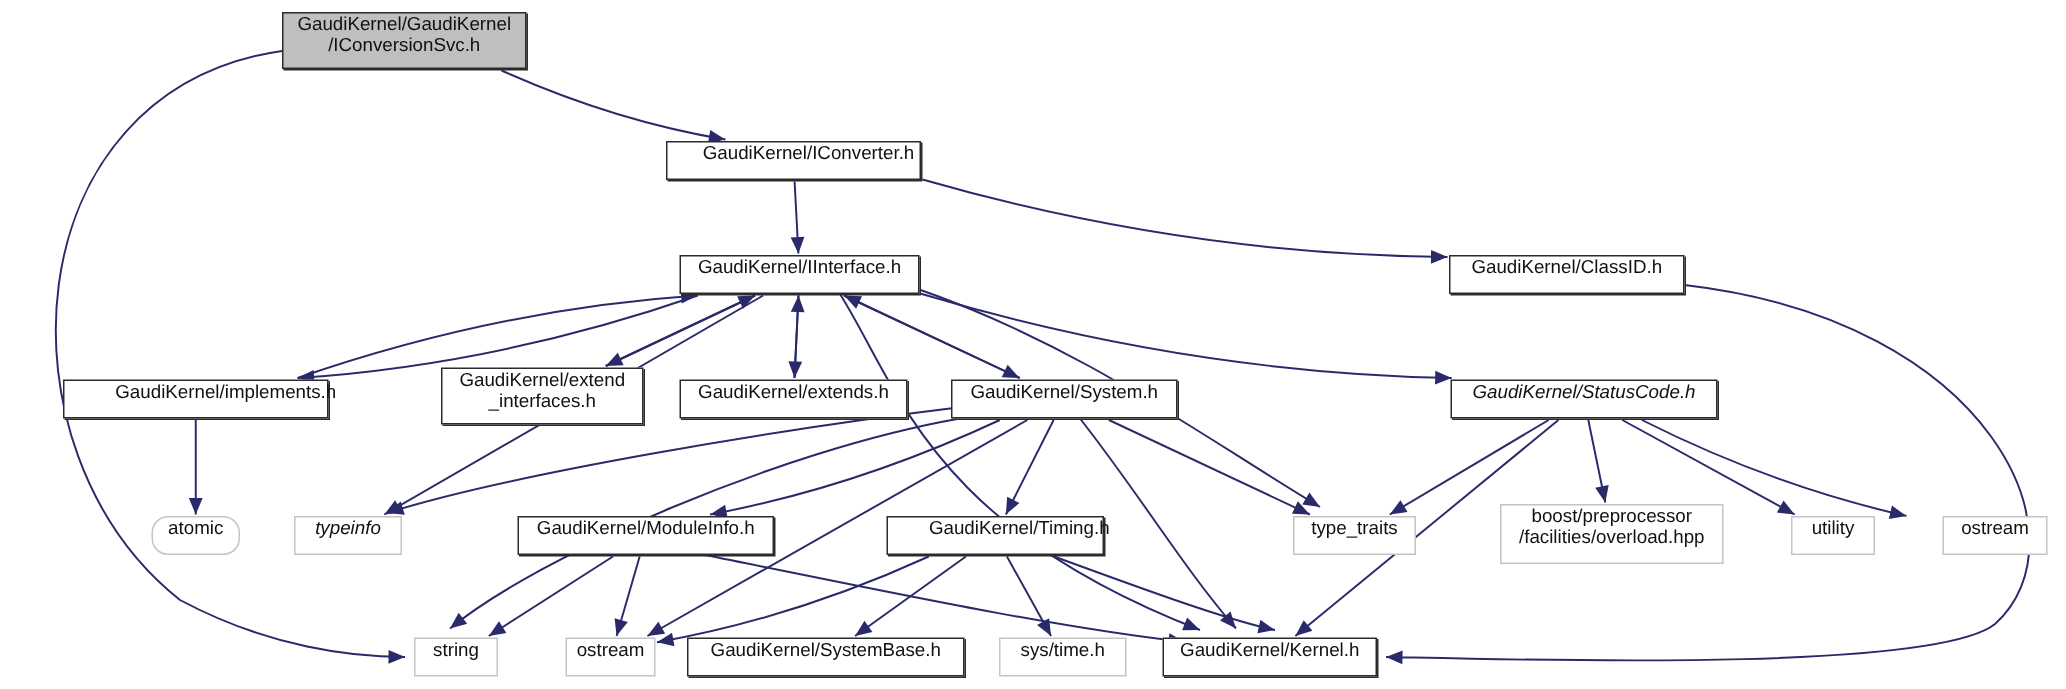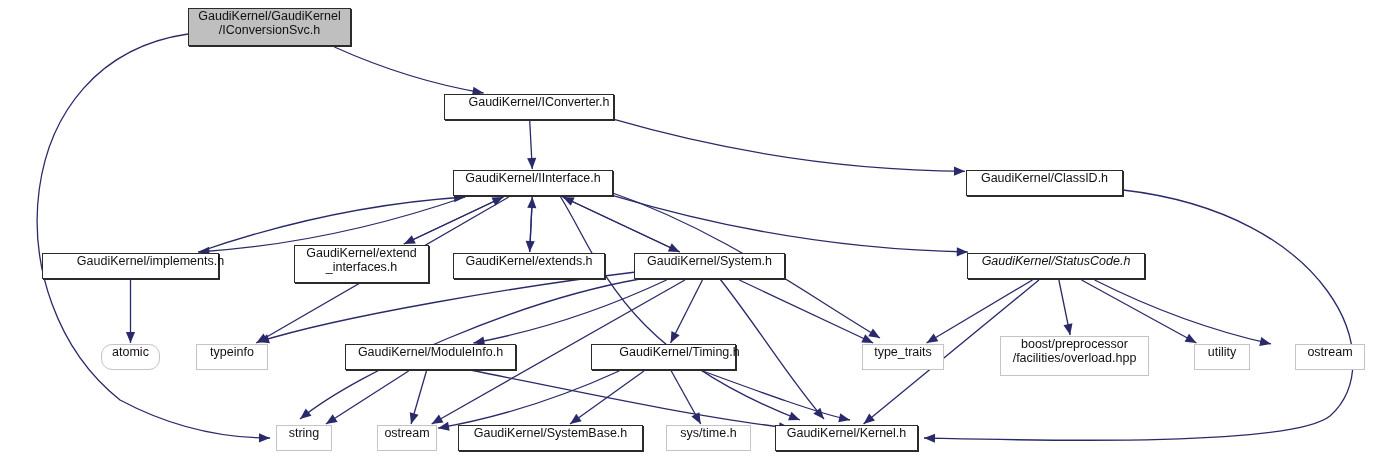--- a/index.html
+++ b/index.html
@@ -176,21 +176,21 @@
       <div class="node n-proj" style="left: 444px; top: 94px; width: 170px; height: 26px; padding-left: 20px;"><span class="lbl">GaudiKernel/IConverter.h</span></div>
       <div class="node n-proj" style="left: 453px; top: 170px; width: 160px; height: 26px;"><span class="lbl">GaudiKernel/IInterface.h</span></div>
       <div class="node n-proj" style="left: 966px; top: 170px; width: 157px; height: 26px;"><span class="lbl">GaudiKernel/ClassID.h</span></div>
       <div class="node n-proj" style="left: 42px; top: 253px; width: 177px; height: 26px; padding-left: 40px;"><span class="lbl">GaudiKernel/implements.h</span></div>
       <div class="node n-proj" style="left: 294px; top: 245px; width: 135px; height: 38px;"><span class="lbl">GaudiKernel/extend
 _interfaces.h</span></div>
       <div class="node n-proj" style="left: 453px; top: 253px; width: 152px; height: 26px;"><span class="lbl">GaudiKernel/extends.h</span></div>
       <div class="node n-proj" style="left: 634px; top: 253px; width: 151px; height: 26px;"><span class="lbl">GaudiKernel/System.h</span></div>
       <div class="node n-proj" style="left: 967px; top: 253px; width: 178px; height: 26px; font-style: italic;"><span class="lbl">GaudiKernel/StatusCode.h</span></div>
       <div class="node n-sys" style="left: 101px; top: 344px; width: 59px; height: 26px; border-radius: 11px;"><span class="lbl">atomic</span></div>
-      <div class="node n-sys" style="left: 196px; top: 344px; width: 72px; height: 26px;"><span class="lbl">typeinfo</span></div>
+      <div class="node n-sys" style="left: 196px; top: 344px; width: 72px; height: 26px; font-style: italic;"><span class="lbl">typeinfo</span></div>
       <div class="node n-proj" style="left: 345px; top: 344px; width: 171px; height: 26px;"><span class="lbl">GaudiKernel/ModuleInfo.h</span></div>
       <div class="node n-proj" style="left: 591px; top: 344px; width: 145px; height: 26px; padding-left: 32px;"><span class="lbl">GaudiKernel/Timing.h</span></div>
       <div class="node n-sys" style="left: 862px; top: 344px; width: 82px; height: 26px;"><span class="lbl">type_traits</span></div>
       <div class="node n-sys" style="left: 1000px; top: 336px; width: 149px; height: 40px;"><span class="lbl">boost/preprocessor
 /facilities/overload.hpp</span></div>
       <div class="node n-sys" style="left: 1194px; top: 344px; width: 56px; height: 26px;"><span class="lbl">utility</span></div>
       <div class="node n-sys" style="left: 1272px; top: 344px; width: 70px; height: 26px; margin-left: 23px;"><span class="lbl">ostream</span></div>
       <div class="node n-sys" style="left: 276px; top: 425px; width: 56px; height: 26px;"><span class="lbl">string</span></div>
       <div class="node n-sys" style="left: 377px; top: 425px; width: 60px; height: 26px;"><span class="lbl">ostream</span></div>
       <div class="node n-proj" style="left: 458px; top: 425px; width: 185px; height: 26px;"><span class="lbl">GaudiKernel/SystemBase.h</span></div>

